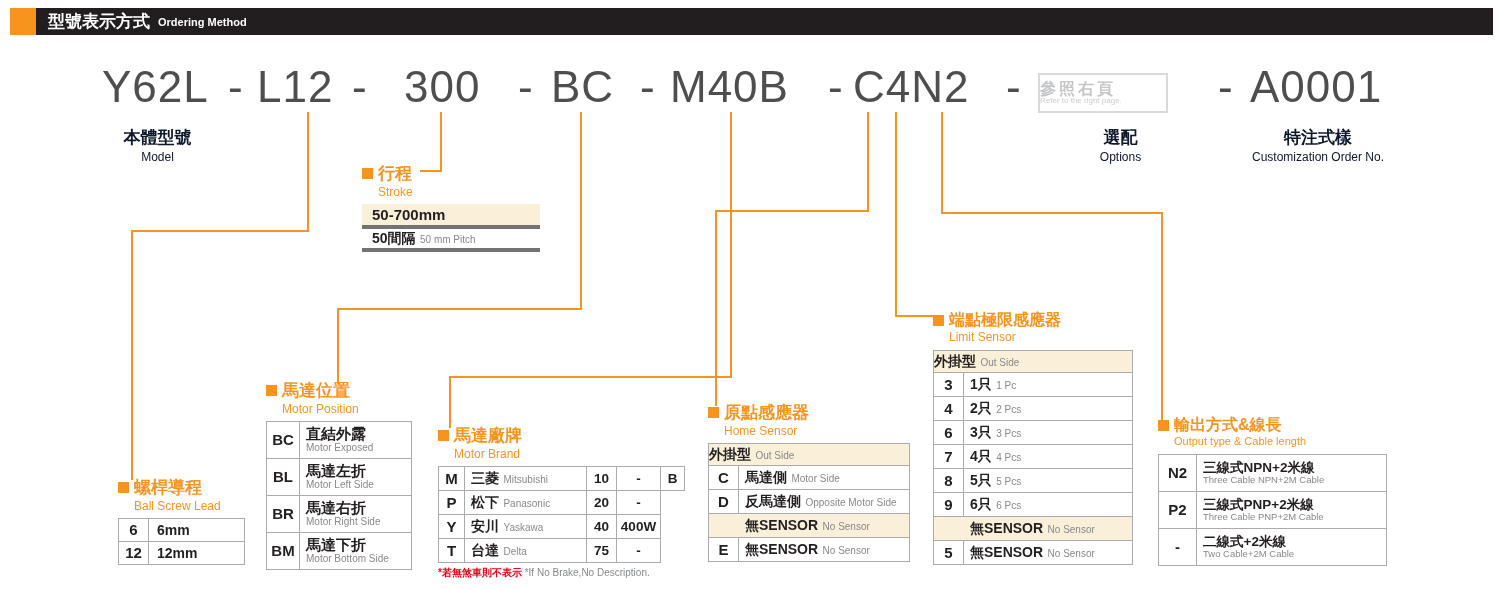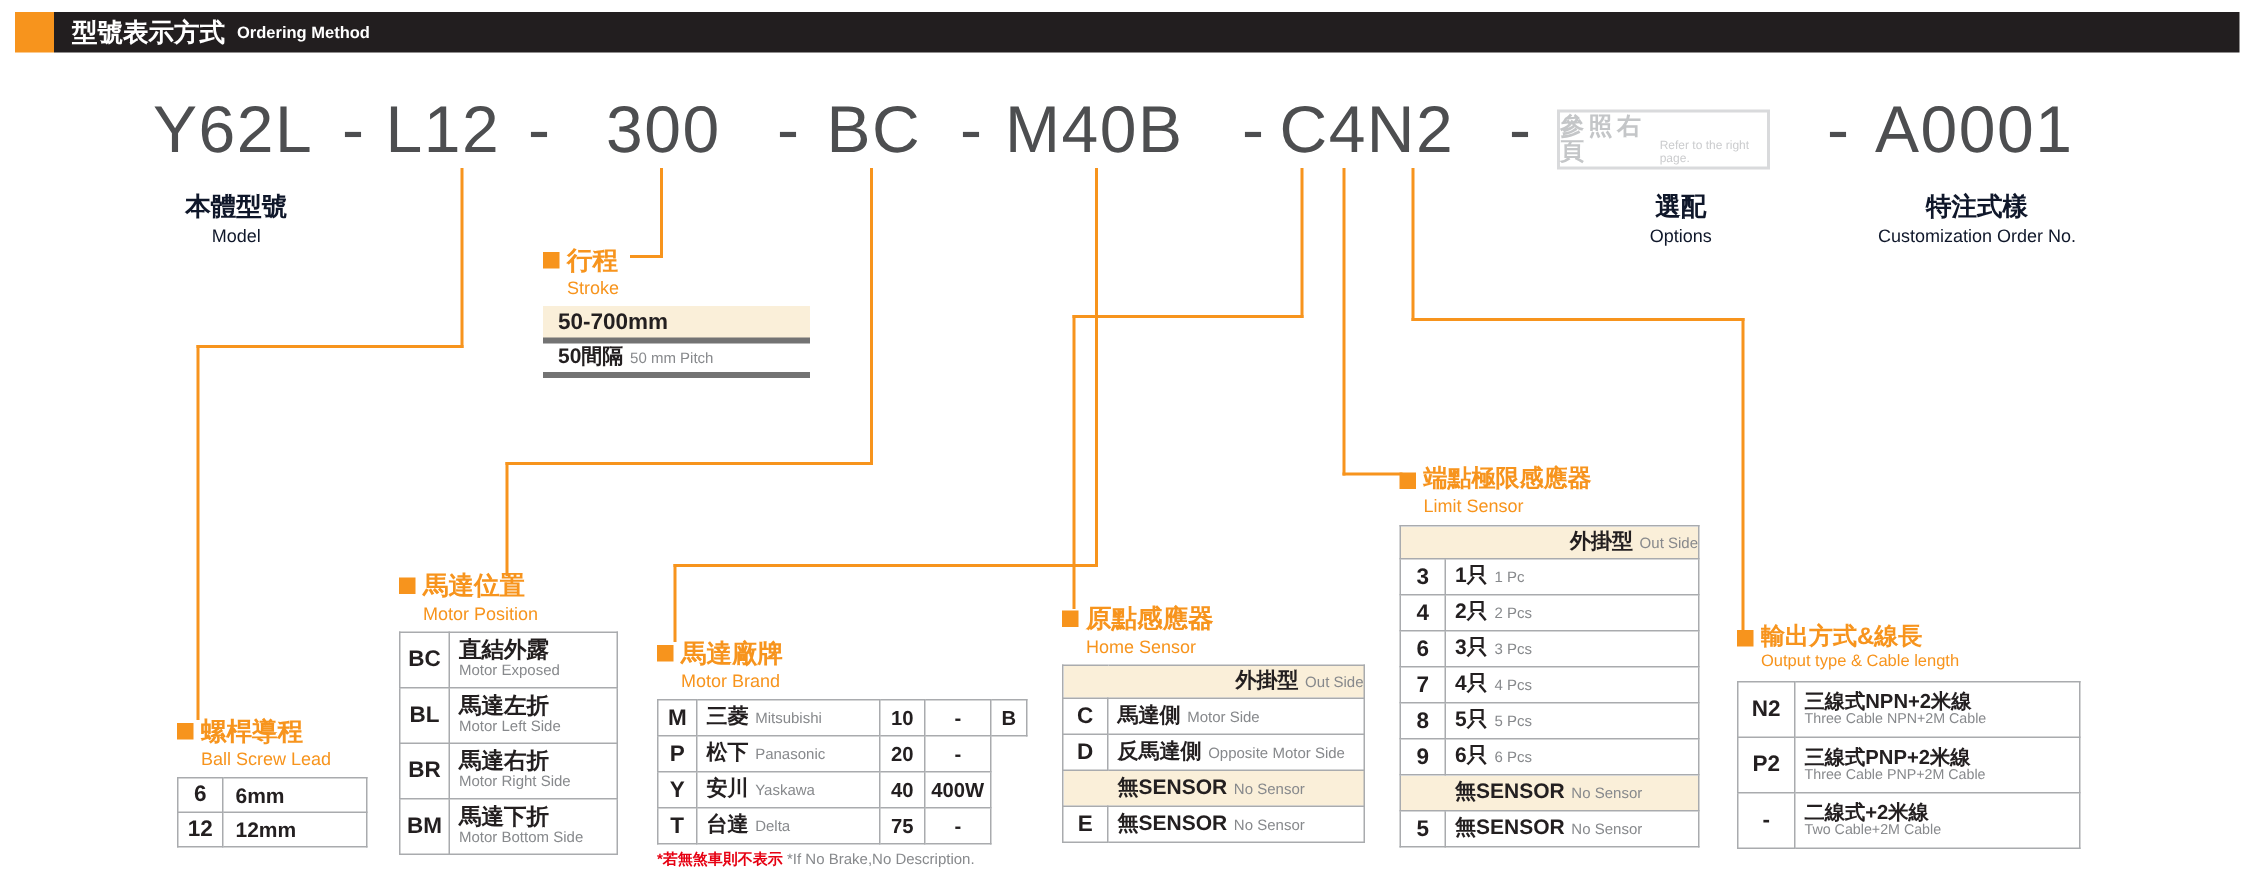--- a/index.html
+++ b/index.html
@@ -8,21 +8,21 @@
 
   
   .hdr-sq{position:absolute;left:10px;top:8px;width:26px;height:27px;background:#F7941D}
   .hdr-bar{position:absolute;left:36px;top:8px;right:6px;height:27px;background:#221E1F;color:#fff;display:flex;align-items:center;gap:8px;padding-left:12px}
   .hdr-zh{font-size:17px;font-weight:700}
   .hdr-en{font-size:11px;font-weight:700}
 
   
   .seg{position:absolute;top:62px;font-size:44px;color:#4D4E50;white-space:nowrap;letter-spacing:1px}
   .dash{letter-spacing:0}
-  .ref-box{position:absolute;left:1038px;top:73px;width:142px;height:40px;border:2px solid #D9DADC;display:flex;flex-direction:row;align-items:flex-end;justify-content:center;line-height:1.1;background:#fff}
+  .ref-box{position:absolute;left:1038px;top:73px;width:130px;height:40px;border:2px solid #D9DADC;display:flex;flex-direction:column;align-items:flex-start;justify-content:center;line-height:1.1;background:#fff}
   .ref-zh{color:#C4C6C8;font-size:16px;font-weight:700;letter-spacing:3px}
   .ref-en{color:#CBCCCE;font-size:8px}
 
   .seg-label{position:absolute;text-align:center;color:#0f172a}
   .seg-label .zh{display:block;font-size:17px;font-weight:700}
   .seg-label .en{display:block;font-size:12px;margin-top:1px}
 
   .line{position:absolute;background:#F7941D}
 
   
@@ -61,21 +61,21 @@
   .ghost{border:none !important;background:transparent !important}
   .mb-note{margin-top:3px;font-size:10px;white-space:nowrap}
   .note-red{color:#E60012;font-weight:700}
   .note-gray{color:#87898C;margin-left:0}
 
   .hs-t{width:202px}
   .hs-t td{height:24px}
   .ls-t{width:200px}
   .ls-t td{height:24px}
   tr.hrow td{height:22px}
-  .t-head{text-align:right;white-space:nowrap}
+  .t-head{text-align:left;white-space:nowrap}
   .nspad{padding-left:36px;white-space:nowrap}
 
   .oc-t{width:229px}
   .oc-t td{height:37px}
   .oc-t .stack .zh-v{font-size:13.5px}
   .oc-t .stack .en-v{font-size:9.5px}
 </style>
 </head>
 <body>
 

